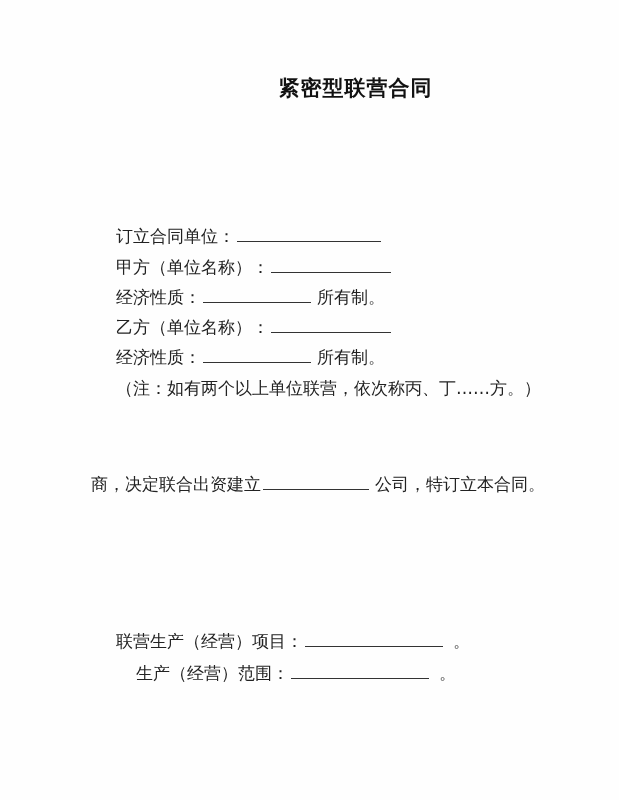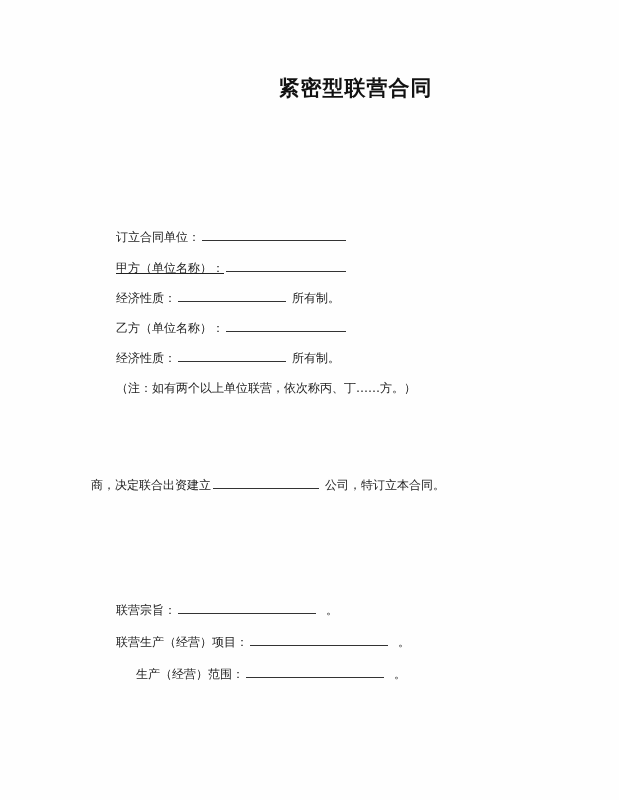--- a/index.html
+++ b/index.html
@@ -2,37 +2,37 @@
 <html><head>
 <meta charset="utf-8">
 <style>
   html, body { margin: 0; padding: 0; background: #ffffff; }
   body { width: 619px; height: 800px; position: relative; overflow: hidden;
          font-family: "DejaVu Sans", "Liberation Sans", sans-serif; color: #1a1a1a; }
   .page { position: absolute; left: 0; top: 0; width: 619px; height: 800px; background: #fefefe; }
   .title { position: absolute; left: 0; width: 619px; top: 74px; text-align: center;
            font-family: "DejaVu Serif", "Liberation Serif", serif; font-weight: bold;
            font-size: 21px; letter-spacing: 1px; color: #111; margin-left: 46px; }
-  .line { position: absolute; font-size: 12px; line-height: 16px; white-space: nowrap; color: #222; }
+  .line { position: absolute; font-size: 17px; line-height: 16px; white-space: nowrap; color: #222; }
   .blank { display: inline-block; border-bottom: 1px solid #333; vertical-align: baseline;
            height: 12px; margin: 0 2px; }
   .suffix { margin-left: 4px; text-align: center; }
 </style>
 </head>
 <body>
 
 <div class="page">
 
   <div class="title">紧密型联营合同</div>
 
   <div class="line" style="left:116px; top:228px;">
     <span>订立合同单位：</span><span class="blank" style="width:144px;"></span>
   </div>
 
-  <div class="line" style="left:116px; top:259px;text-decoration:underline;">
+  <div class="line" style="left:116px; top:259px;">
     <span>甲方（单位名称）：</span><span class="blank" style="width:120px;"></span>
   </div>
 
   <div class="line" style="left:116px; top:289px;">
     <span>经济性质：</span><span class="blank" style="width:108px;"></span><span class="suffix">所有制。</span>
   </div>
 
   <div class="line" style="left:116px; top:319px;">
     <span>乙方（单位名称）：</span><span class="blank" style="width:120px;"></span>
   </div>
@@ -42,23 +42,20 @@
   </div>
 
   <div class="line" style="left:116px; top:380px;">（注：如有两个以上单位联营，依次称丙、丁……方。）</div>
 
 
   <div class="line" style="left:91px; top:476px;">
     <span>商，决定联合出资建立</span><span class="blank" style="width:106px;"></span><span class="suffix">公司，特订立本合同。</span>
   </div>
 
 
-  <div class="line" style="left:116px; top:601px;">
-    <span>联营宗旨：</span><span class="blank" style="width:138px;"></span><span class="suffix" style="margin-left:8px;">。</span>
-  </div>
 
   <div class="line" style="left:116px; top:633px;">
     <span>联营生产（经营）项目：</span><span class="blank" style="width:138px;"></span><span class="suffix" style="margin-left:8px;">。</span>
   </div>
 
   <div class="line" style="left:116px; top:665px;margin-left:20px;">
     <span>生产（经营）范围：</span><span class="blank" style="width:138px;"></span><span class="suffix" style="margin-left:8px;">。</span>
   </div>
 
 </div>

